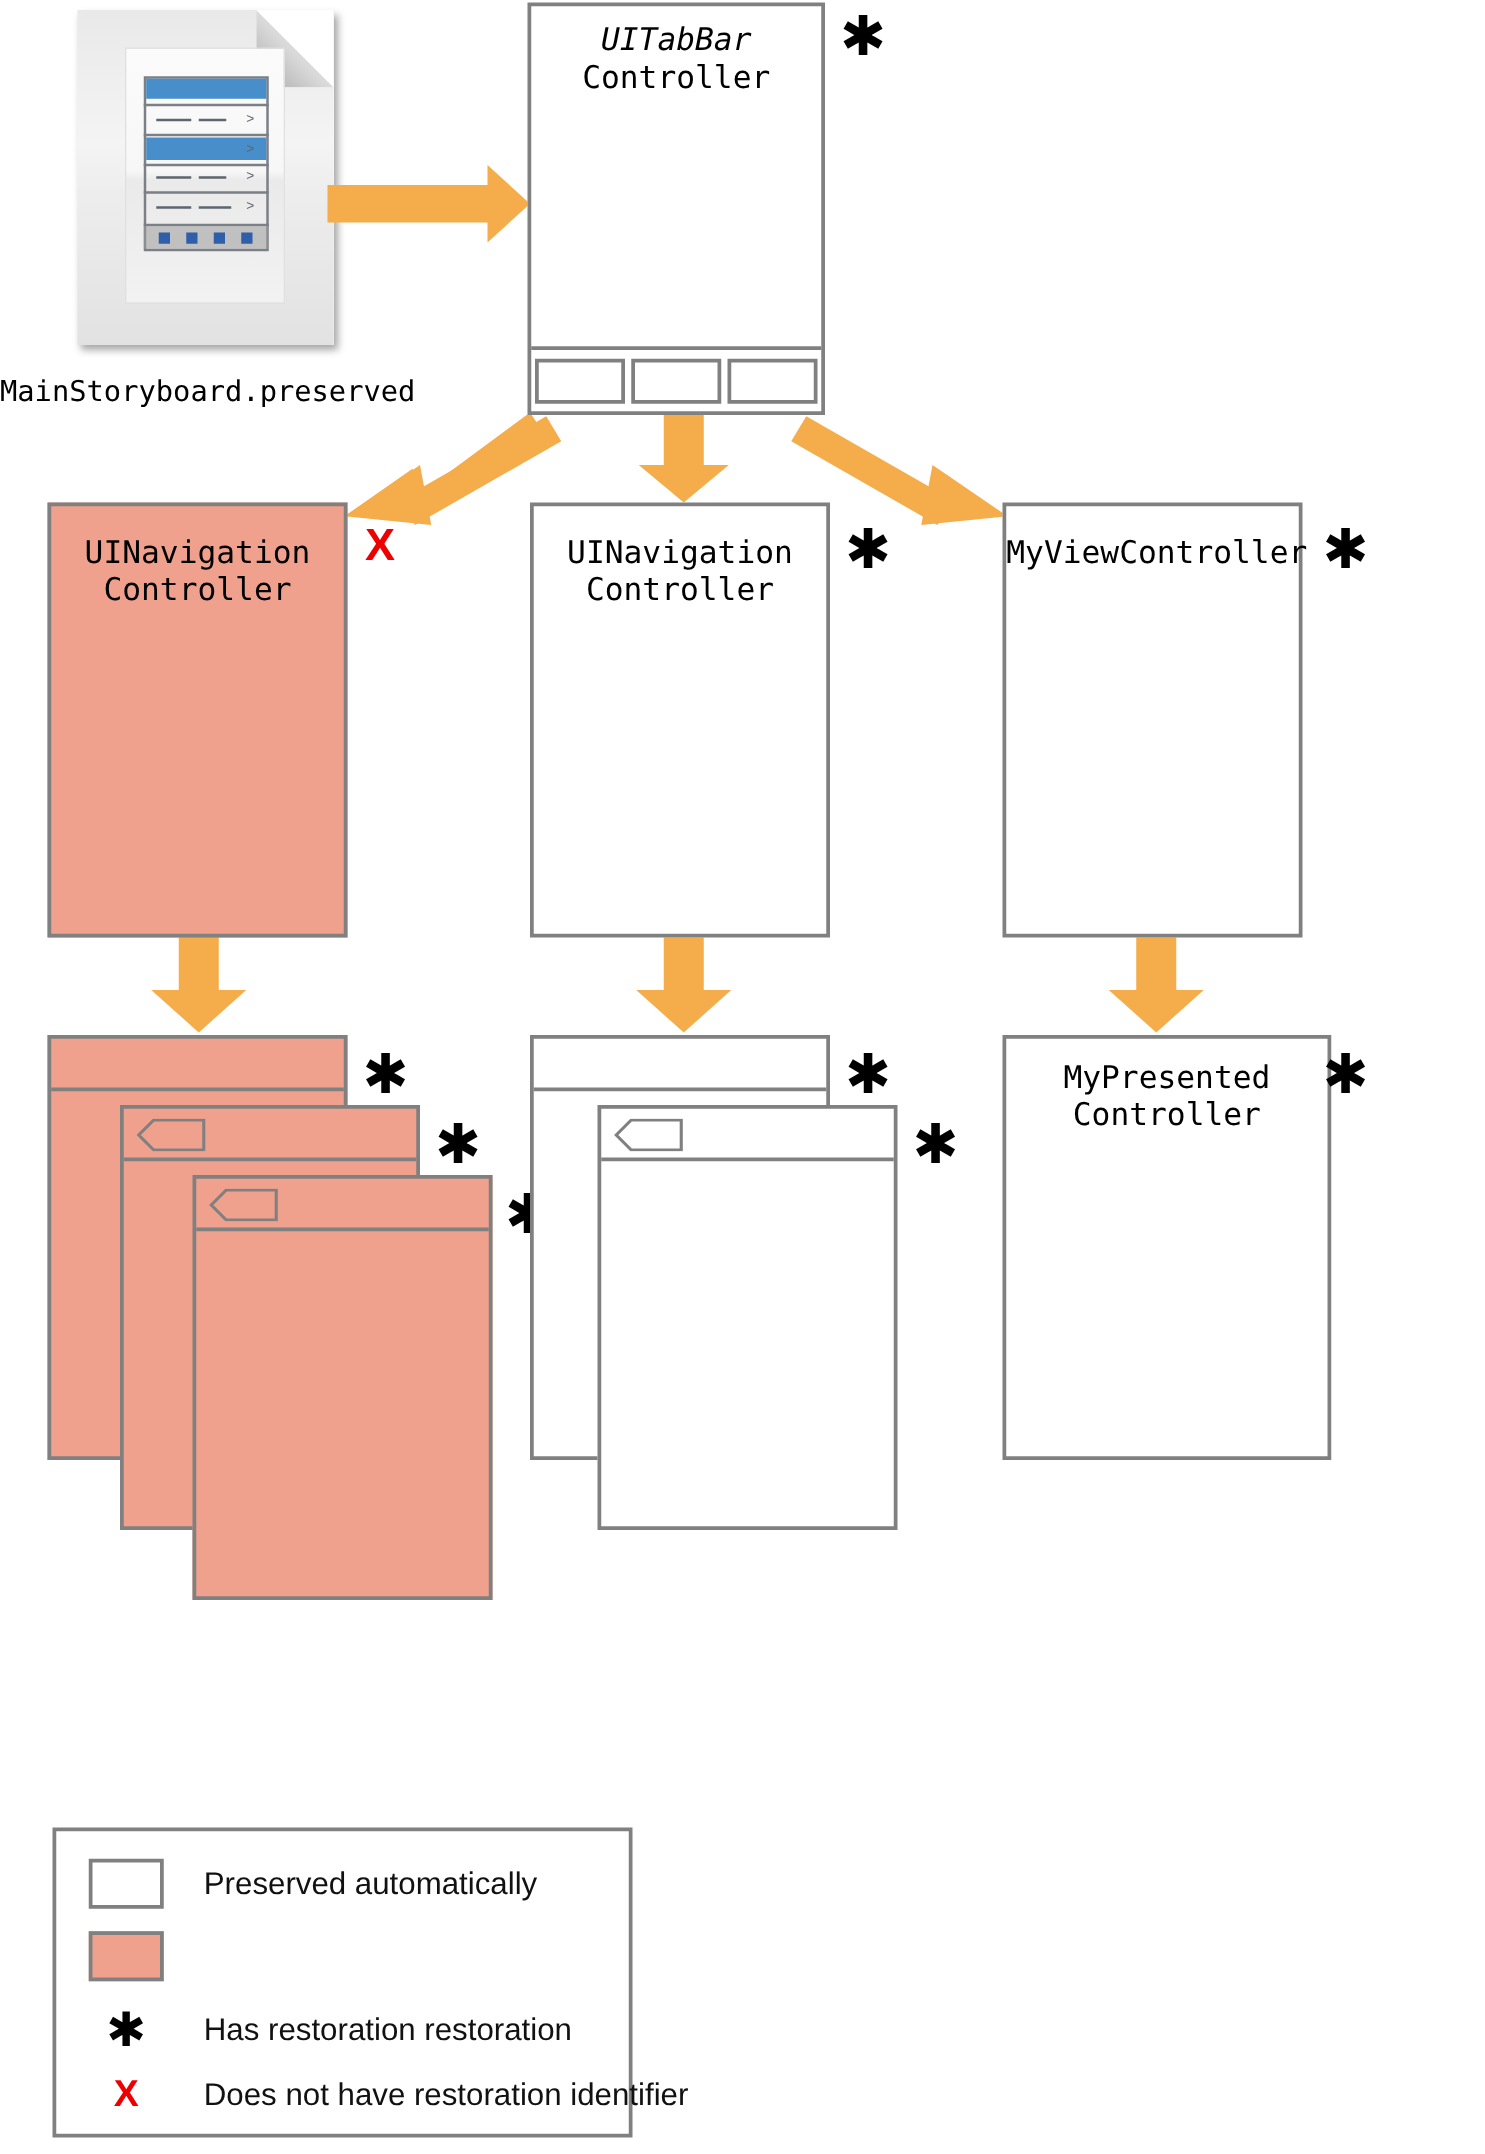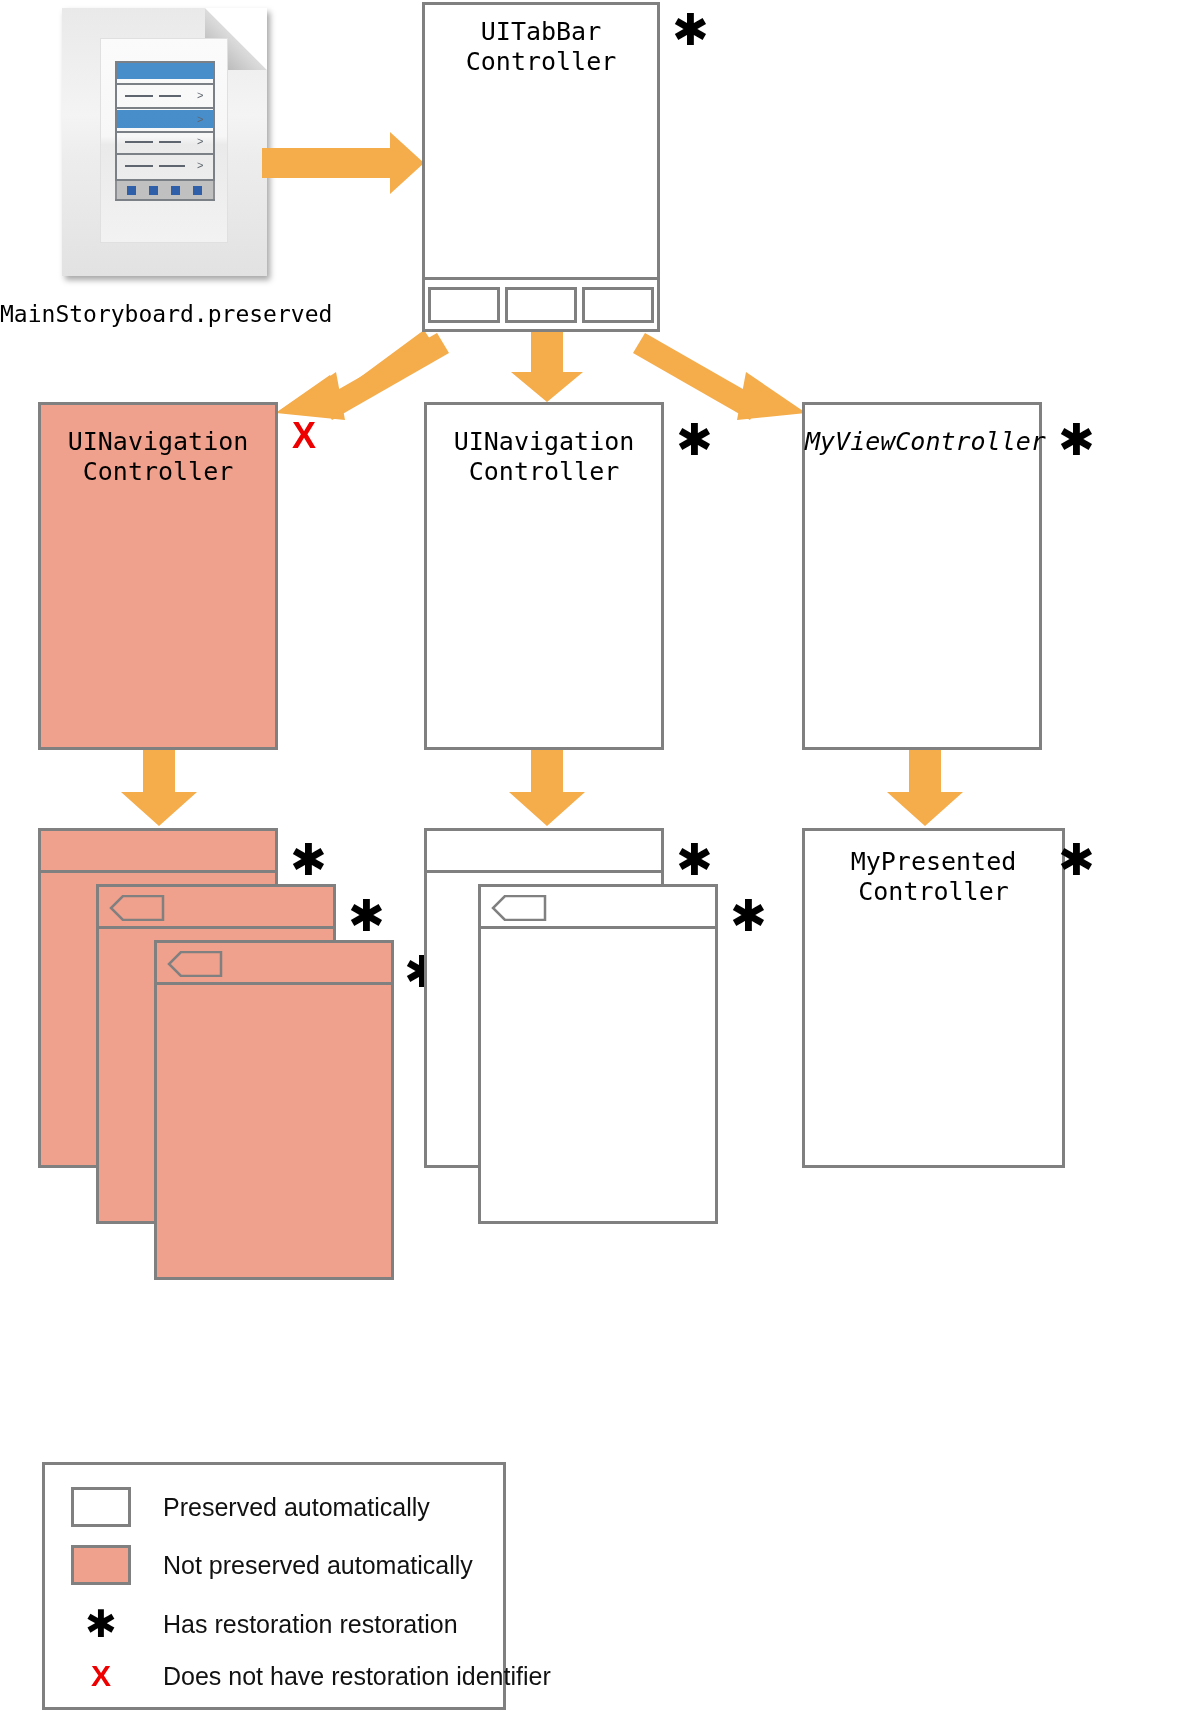--- a/index.html
+++ b/index.html
@@ -152,21 +152,21 @@
     <g>
       <path d="M531,748 L563,748 L563,792 L585,792 L547,826 L509,792 L531,792 Z" fill="#F5AC4A"></path>
     </g>
 
     <g>
       <path d="M909,748 L941,748 L941,792 L963,792 L925,826 L887,792 L909,792 Z" fill="#F5AC4A"></path>
     </g>
   </svg>
 
   <div class="vcbox" style="left:422px;top:2px;width:238px;height:330px;">
-    <div class="vclabel" style="top:12px;">UITabBar</div>
+    <div class="vclabel" style="top:12px;font-style:italic;">UITabBar</div>
     <div class="vclabel" style="top:42px;">Controller</div>
     <div class="tabstrip">
       <div class="tabslot"></div>
       <div class="tabslot"></div>
       <div class="tabslot"></div>
     </div>
   </div>
   <div class="star" style="left:672px;top:8px;">✱</div>
 
   <div class="vcbox salmon" style="left:38px;top:402px;width:240px;height:348px;">
@@ -175,21 +175,21 @@
   </div>
   <div class="xmark" style="left:292px;top:418px;">X</div>
 
   <div class="vcbox" style="left:424px;top:402px;width:240px;height:348px;">
     <div class="vclabel" style="top:22px;">UINavigation</div>
     <div class="vclabel" style="top:52px;">Controller</div>
   </div>
   <div class="star" style="left:676px;top:418px;">✱</div>
 
   <div class="vcbox" style="left:802px;top:402px;width:240px;height:348px;">
-    <div class="vclabel" style="top:22px;font-style:italic;">MyViewController</div>
+    <div class="vclabel" style="top:22px;">MyViewController</div>
   </div>
   <div class="star" style="left:1058px;top:418px;">✱</div>
 
   <div class="card salmon" style="left:38px;top:828px;width:240px;height:340px;">
     <div class="navbar"></div>
   </div>
   <div class="star" style="left:290px;top:838px;">✱</div>
 
   <div class="card salmon" style="left:96px;top:884px;width:240px;height:340px;">
     <div class="navbar">
@@ -231,21 +231,20 @@
 
   <div class="legendbox" style="left:42px;top:1462px;width:464px;height:248px;">
 
     <div class="legrow" style="left:26px;top:22px;text-align:right;">
       <div class="legswatch"></div>
       <div class="legtext">Preserved automatically</div>
     </div>
 
     <div class="legrow" style="left:26px;top:80px;">
       <div class="legswatch salmon"></div>
-      <div class="legtext">Not preserved automatically</div>
     </div>
 
     <div class="legrow" style="left:26px;top:140px;">
       <div class="legglyphwrap">
         <span class="legstar">✱</span>
       </div>
       <div class="legtext">Has restoration restoration</div>
     </div>
 
     <div class="legrow" style="left:26px;top:196px;">

